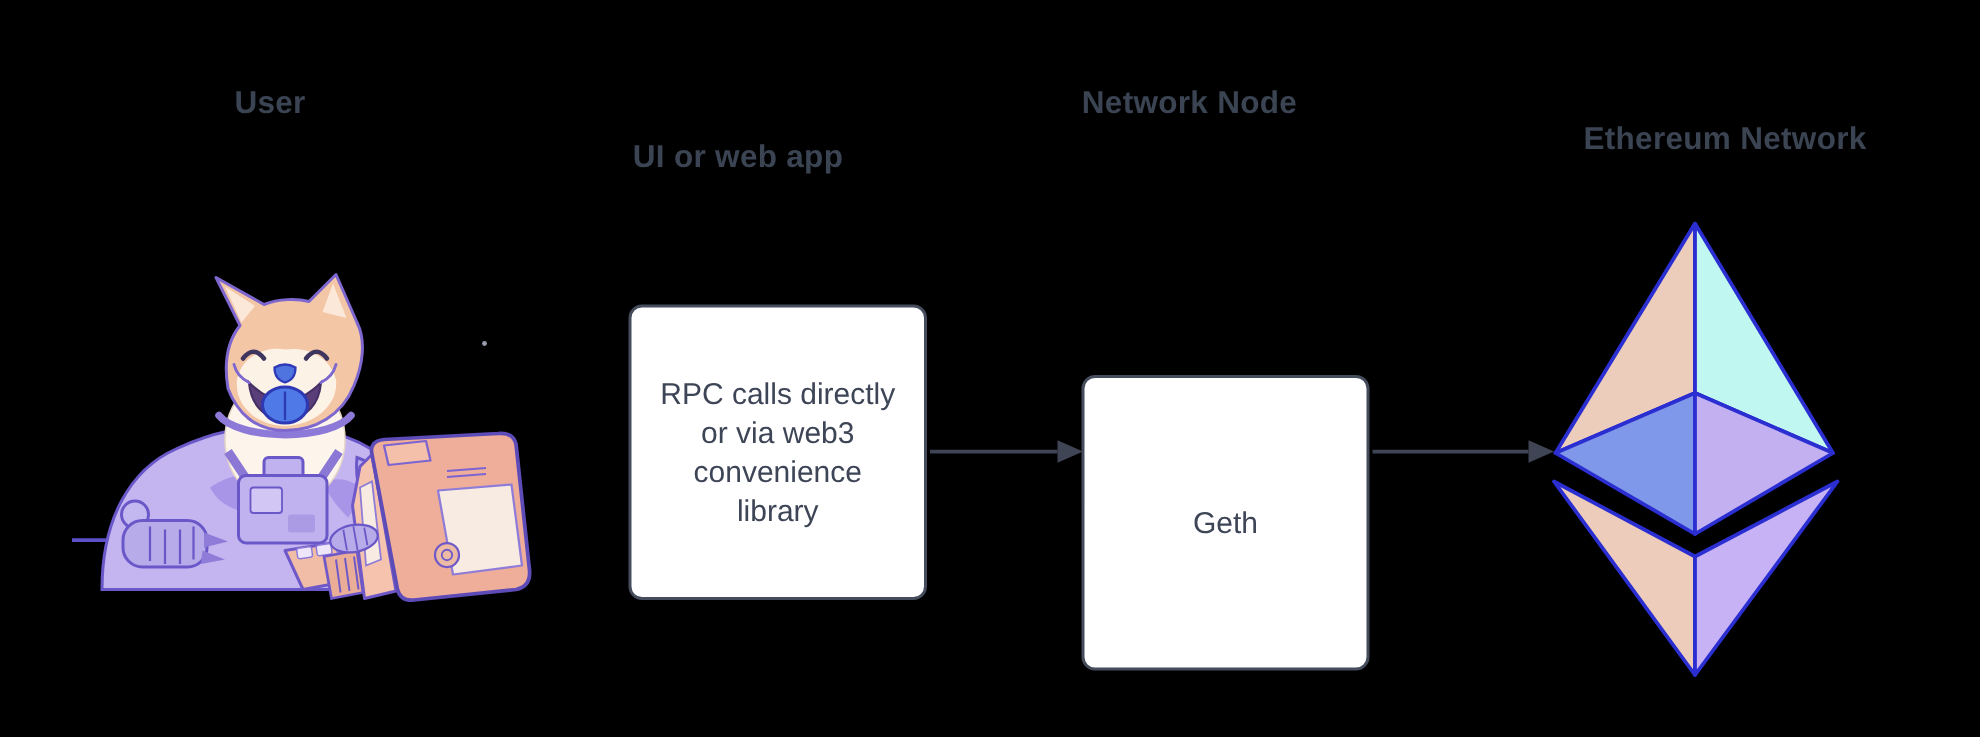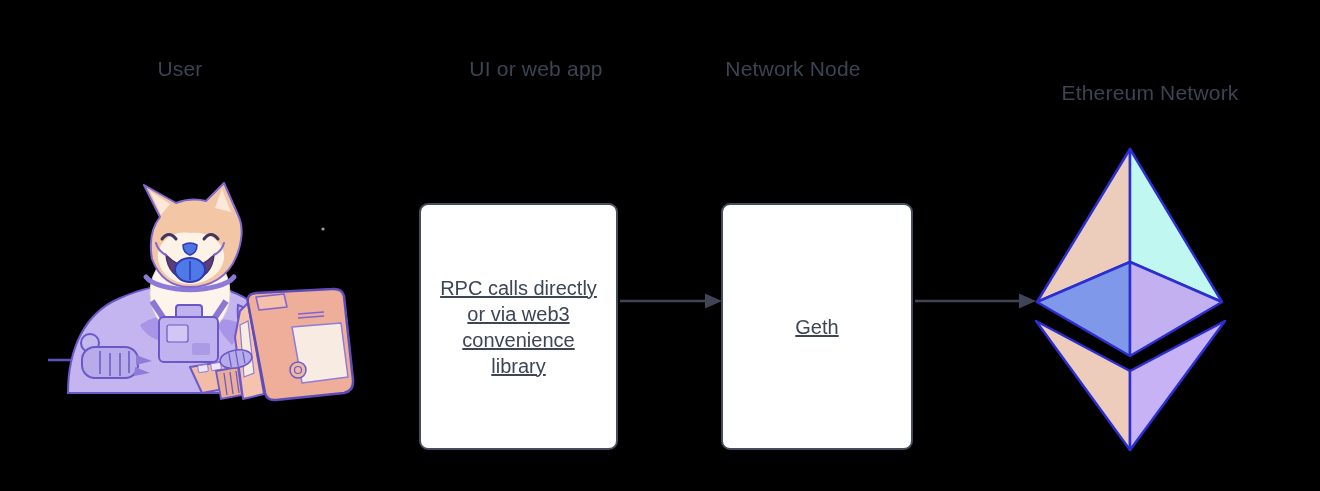--- a/index.html
+++ b/index.html
@@ -10,51 +10,50 @@
   .canvas{
     position:relative;
     width:1320px;height:491px;
     background:var(--background,#000000);
     overflow:hidden;
   }
   .col-label{
     position:absolute;
     top:57px;
     font-size:21px;
-    font-weight:normal;
+    font-weight:bold;
     color:var(--label-text,#3b4453);
     text-align:center;
     letter-spacing:0.2px;
     white-space:nowrap;
   }
   .lbl-user{left:100px;width:160px;}
-  .lbl-ui{left:456px;width:160px;}
+  .lbl-ui{left:412px;width:160px;margin-top:36px;}
   .lbl-node{left:703px;width:180px;}
   .lbl-network{left:1040px;width:220px;margin-top:24px;}
 
   .flow-box{
     position:absolute;
     top:203px;
-    height:247px;
+    height:197px;
     background:var(--box-fill,#ffffff);
     border:2px solid var(--box-border,#454c5c);
     border-radius:9px;
     box-sizing:border-box;
     display:flex;
     flex-direction:column;
     align-items:center;
     justify-content:center;
     color:var(--box-text,#3d4556);
     font-size:20px;
     line-height:26px;
     text-align:center;
-    text-decoration:underline;
   }
   .box-ui{left:419px;width:199px;}
-  .box-node{left:721px;width:192px;}
+  .box-node{left:721px;width:192px;margin-top:47px;}
 
   .overlay{position:absolute;left:0;top:0;}
 
   .arrow-line{stroke:var(--arrow,#3f4554);stroke-width:2.5;}
   .arrow-head{fill:var(--arrow,#3f4554);}
 
   .eth-stroke{stroke:var(--eth-outline,#2b2ed1);stroke-width:2.5;stroke-linejoin:round;}
   .eth-tl{fill:var(--eth-top-left,#eccdbc);}
   .eth-tr{fill:var(--eth-top-right,#c0f7f0);}
   .eth-ml{fill:var(--eth-mid-left,#8098e9);}

